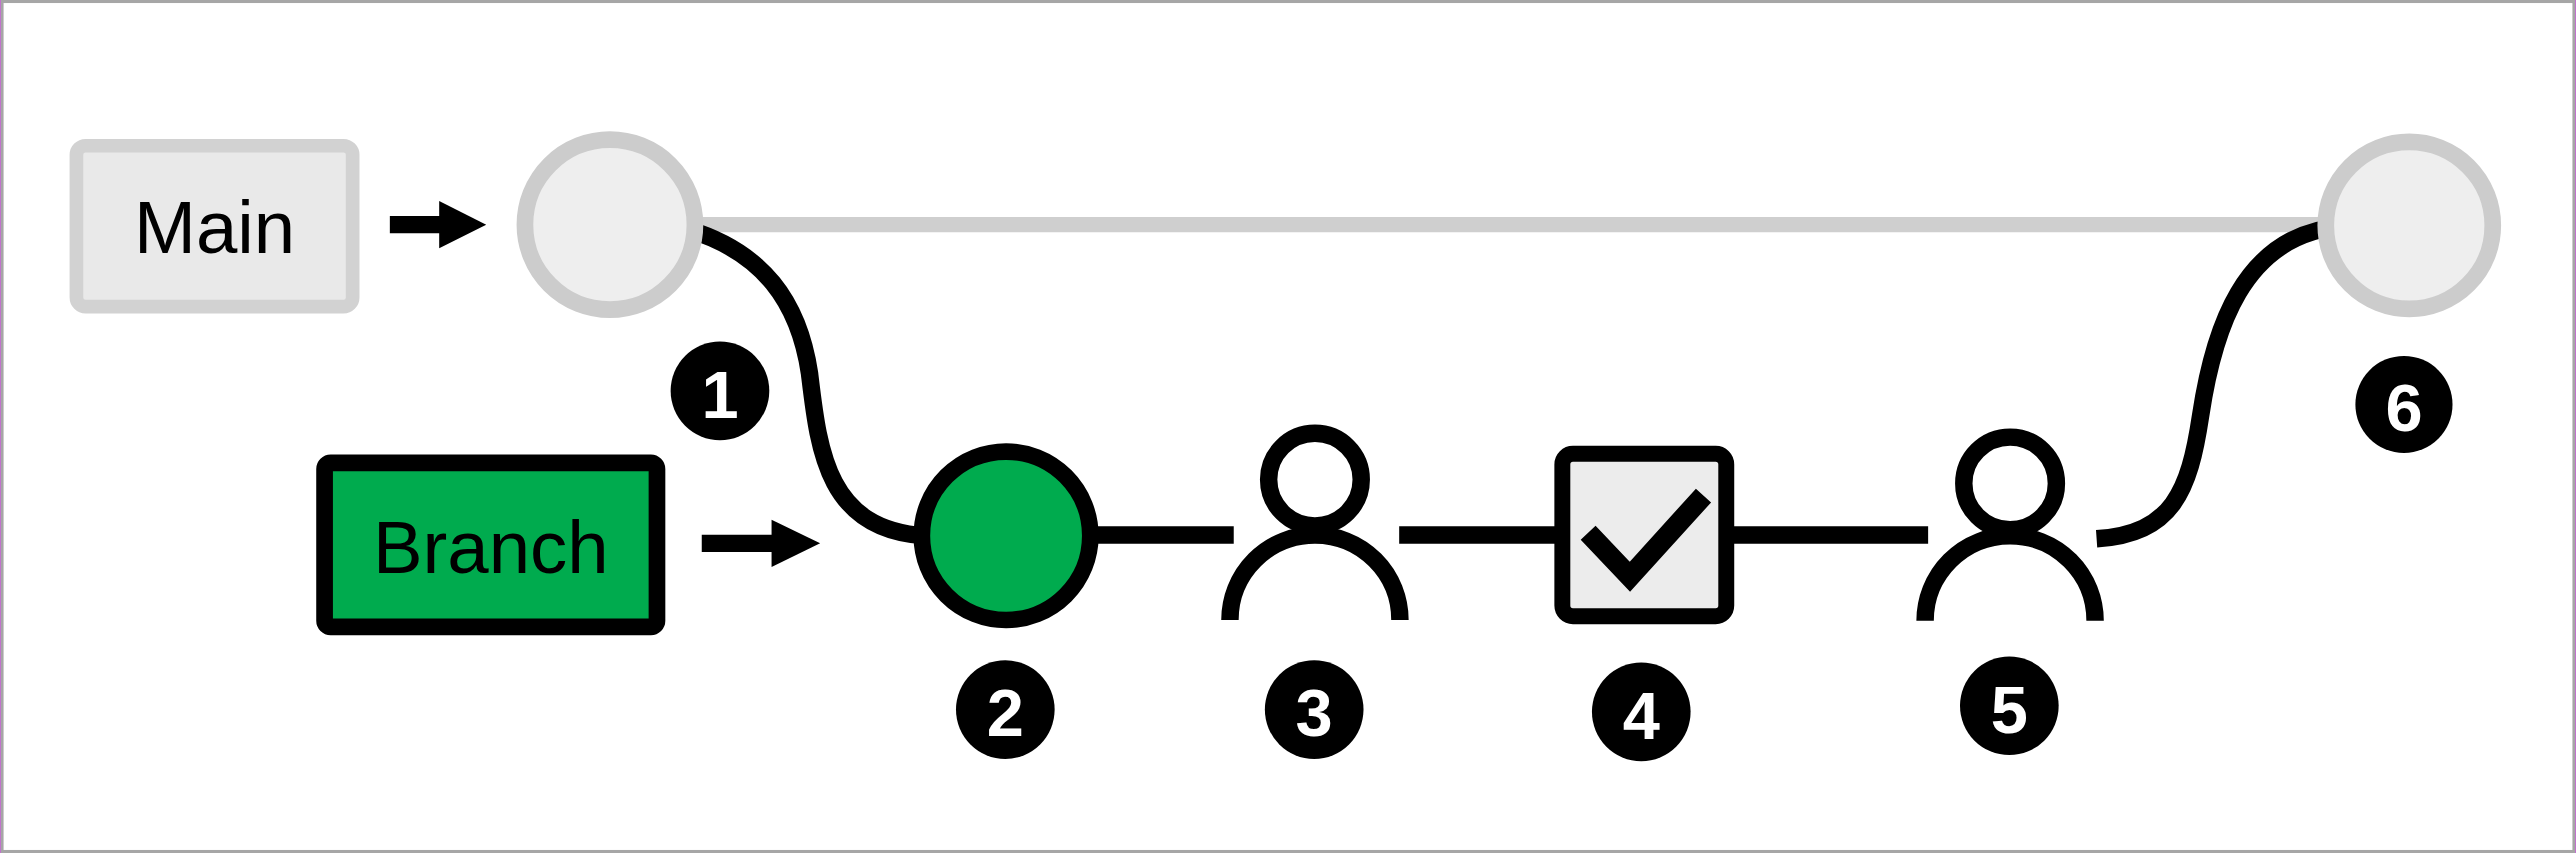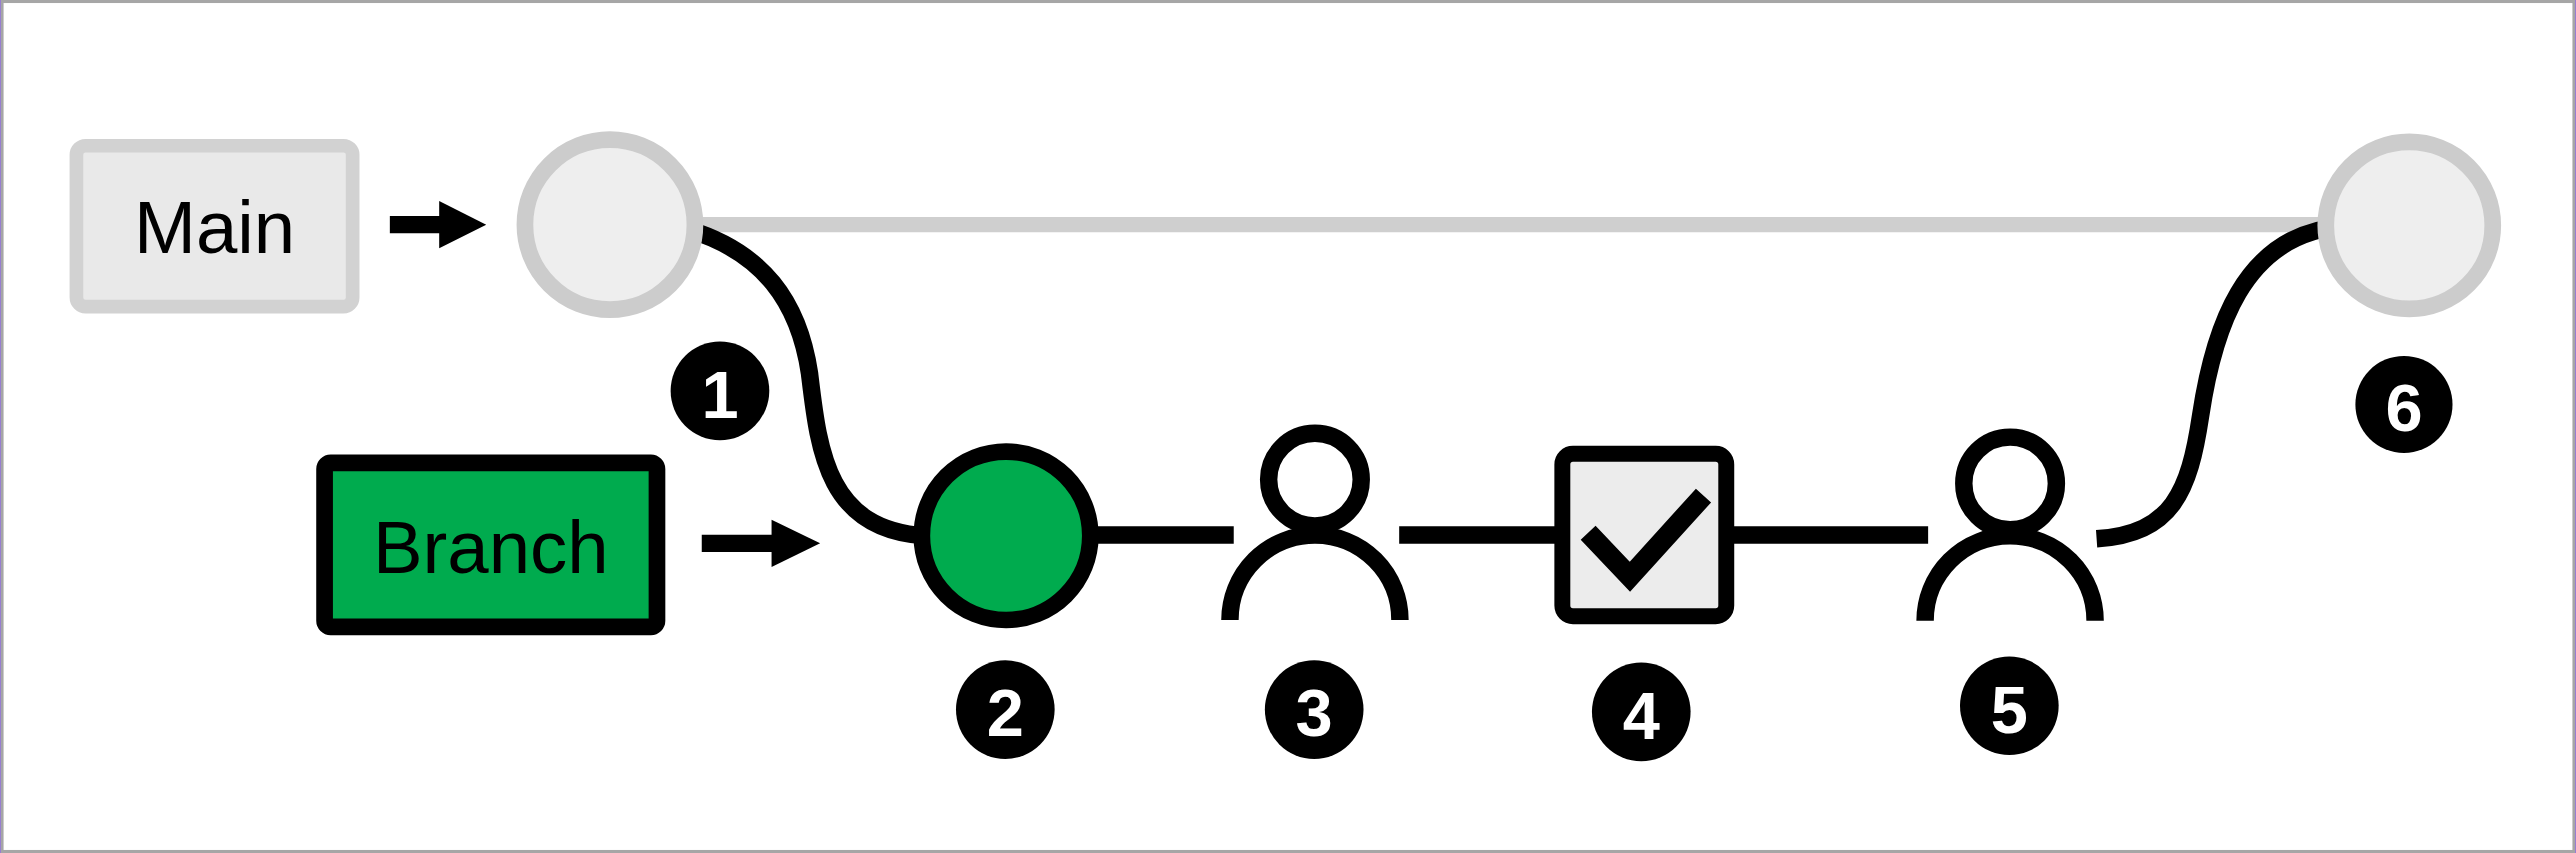--- a/index.html
+++ b/index.html
@@ -4,21 +4,21 @@
 <style>
   html, body {
     margin: 0;
     padding: 0;
     background: #ffffff;
   }
   .stage {
     width: 2576px;
     height: 853px;
     position: relative;
-    background: #8b5cf6;
+    background: #d946ef;
     font-family: "Liberation Sans", "DejaVu Sans", sans-serif;
   }
   svg { display: block; }
 
   .frame {
     fill: #ffffff;
     stroke: #a6a6a6;
     stroke-width: 4;
   }
   .main-line {

